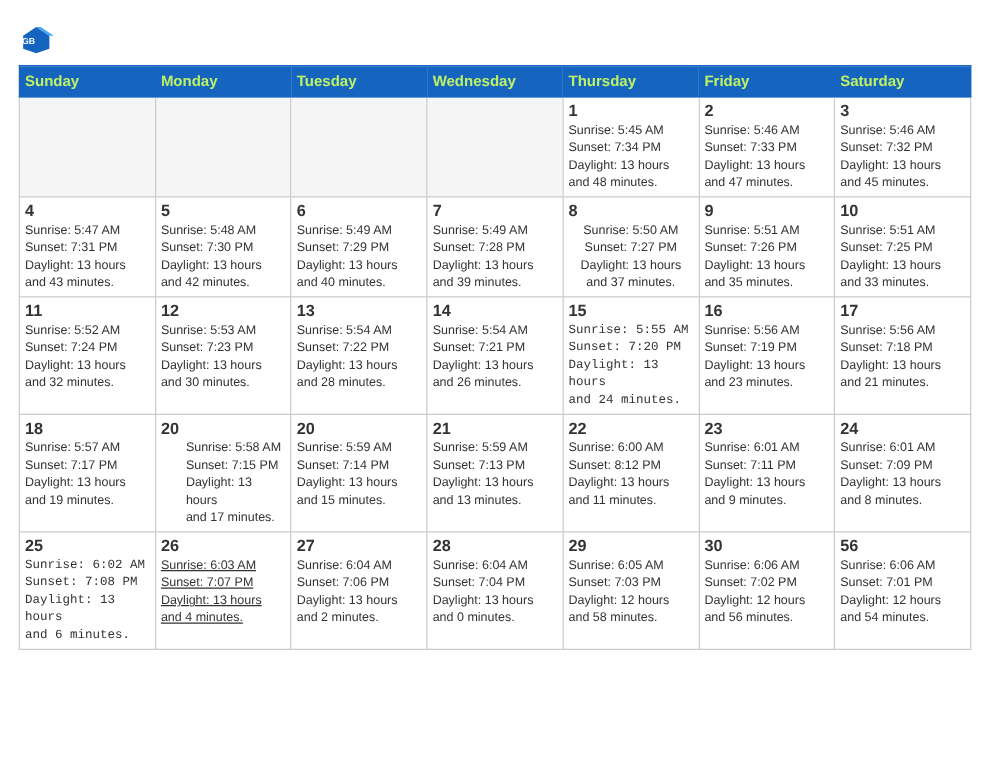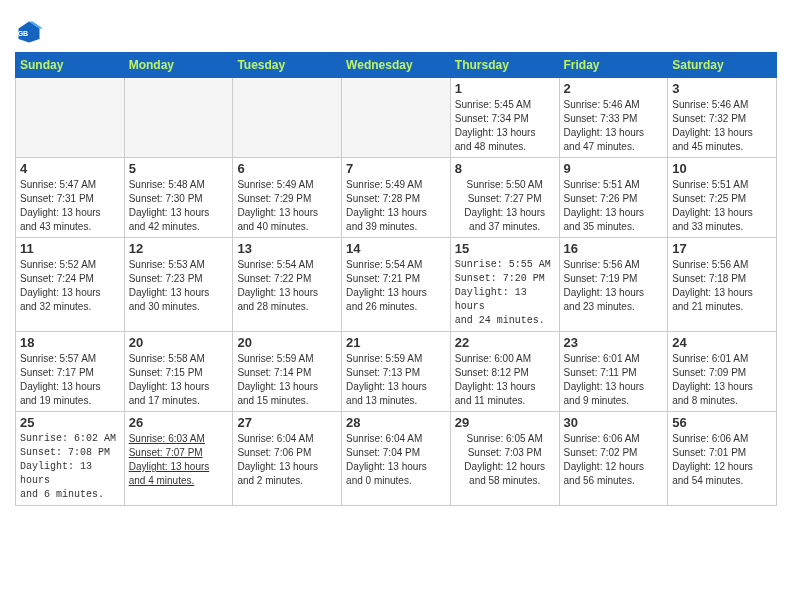--- a/index.html
+++ b/index.html
@@ -250,21 +250,21 @@
       <tr>
         <td>
           <span class="day-num">18</span>
           <div class="day-info" style="white-space: pre-line;">Sunrise: 5:57 AM
 Sunset: 7:17 PM
 Daylight: 13 hours
 and 19 minutes.</div>
         </td>
         <td>
           <span class="day-num">20</span>
-          <div class="day-info" style="white-space: pre-line;">Sunrise: 5:58 AM
+          <div class="day-info" style="white-space: pre-line; margin-left: 20px;">Sunrise: 5:58 AM
 Sunset: 7:15 PM
 Daylight: 13 hours
 and 17 minutes.</div>
         </td>
         <td>
           <span class="day-num">20</span>
           <div class="day-info" style="white-space: pre-line;">Sunrise: 5:59 AM
 Sunset: 7:14 PM
 Daylight: 13 hours
 and 15 minutes.</div>
@@ -322,21 +322,21 @@
         </td>
         <td>
           <span class="day-num">28</span>
           <div class="day-info" style="white-space: pre-line;">Sunrise: 6:04 AM
 Sunset: 7:04 PM
 Daylight: 13 hours
 and 0 minutes.</div>
         </td>
         <td>
           <span class="day-num">29</span>
-          <div class="day-info" style="white-space: pre-line; text-align: center;">Sunrise: 6:05 AM
+          <div class="day-info" style="white-space: pre-line;">Sunrise: 6:05 AM
 Sunset: 7:03 PM
 Daylight: 12 hours
 and 58 minutes.</div>
         </td>
         <td>
           <span class="day-num">30</span>
           <div class="day-info" style="white-space: pre-line;">Sunrise: 6:06 AM
 Sunset: 7:02 PM
 Daylight: 12 hours
 and 56 minutes.</div>

